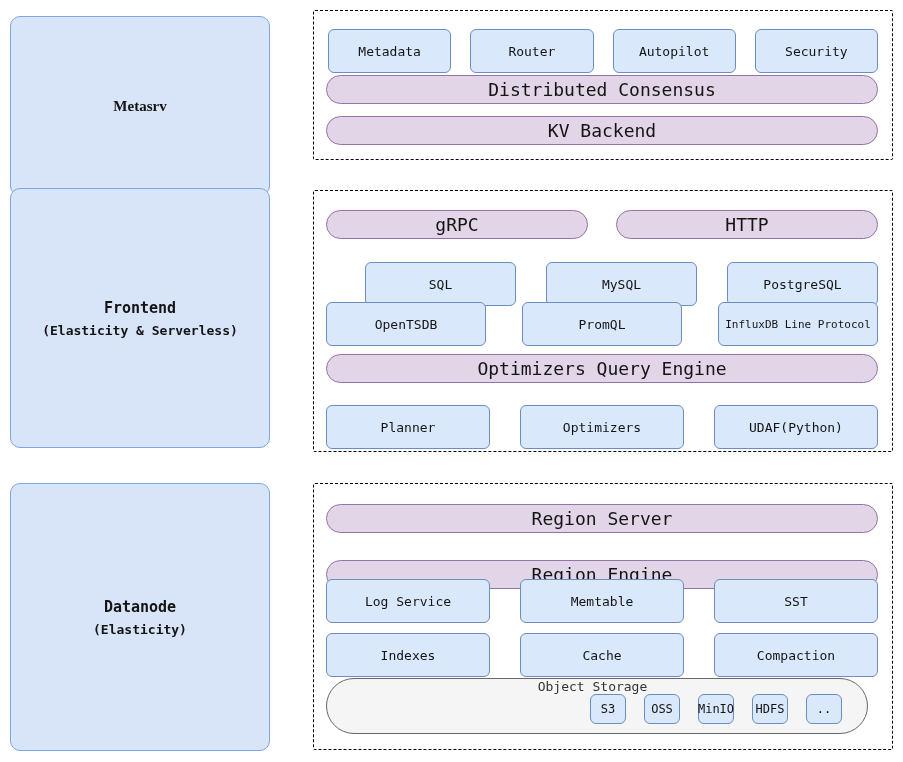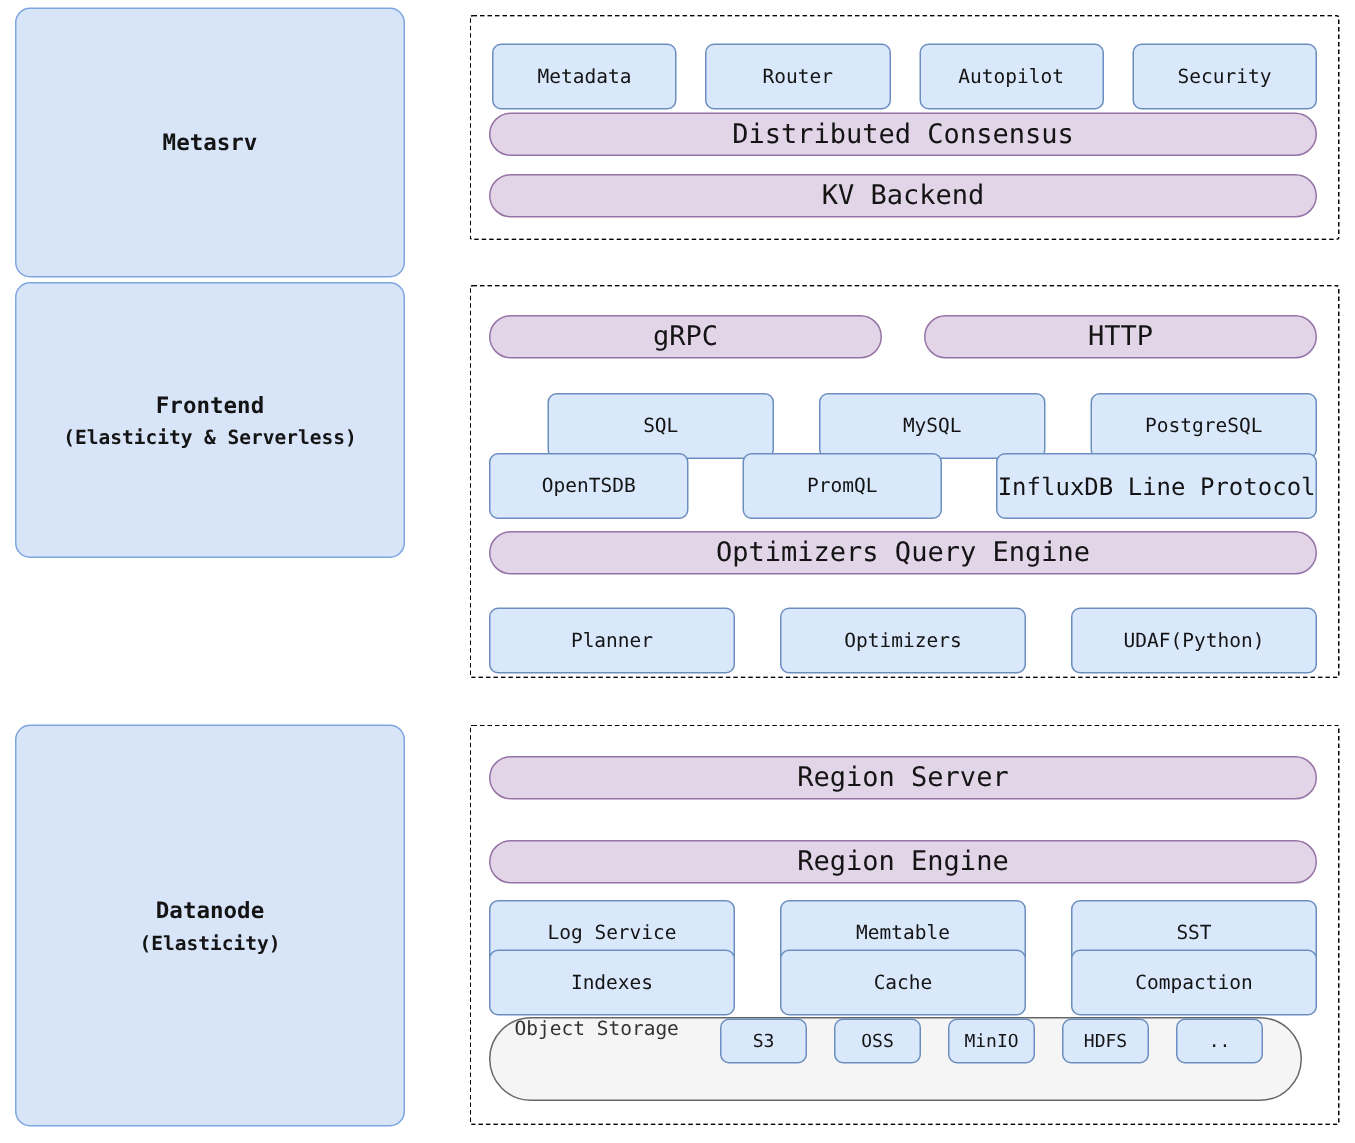--- a/index.html
+++ b/index.html
@@ -21,22 +21,22 @@
     width: 260px;
     background: #d8e4f8;
     border: 1px solid #7ea6e0;
     border-radius: 10px;
     display: flex;
     flex-direction: column;
     align-items: center;
     justify-content: center;
     gap: 6px;
   }
-  .node-metasrv  { top: 5px;  height: 180px; }
-  .node-frontend { top: 188px; height: 184px; }
+  .node-metasrv  { top: 16px;  height: 180px; font-family: Liberation Serif, serif; }
+  .node-frontend { top: 188px; height: 260px; }
   .node-datanode { top: 483px; height: 268px; }
   .node-title    { font-size: 15px; font-weight: bold; }
   .node-subtitle { font-size: 13px; font-weight: bold; }
 
   
   .panel {
     position: absolute;
     left: 313px;
     width: 580px;
     border: 1px dashed #000000;
@@ -60,21 +60,21 @@
     height: 44px;
     background: #dae8fc;
     border: 1px solid #6c8ebf;
     border-radius: 6px;
     display: flex;
     align-items: center;
     justify-content: center;
     font-size: 13px;
     white-space: nowrap;
   }
-  .box.small-text { font-size: 16px; }
+  .box.small-text { font-size: 11px; }
   .pill {
     height: 29px;
     background: #e1d5e7;
     border: 1px solid #9673a6;
     border-radius: 15px;
     display: flex;
     align-items: center;
     justify-content: center;
     font-size: 18px;
     white-space: nowrap;
@@ -90,38 +90,40 @@
   
   .p2-rpc    { top: 19px;  gap: 28px; }
   .p2-proto1 { top: 71px; padding-left: 39px; }
   .p2-proto2 { top: 111px; gap: 36px; }
   .p2-dqe    { top: 163px; }
   .p2-engine { top: 214px; }
 
   
   .p3-rs   { top: 20px; }
   .p3-re   { top: 76px; }
-  .p3-row1 { top: 116px; justify-content: space-between; }
+  .p3-row1 { top: 95px; justify-content: space-between; }
   .p3-row2 { top: 149px; }
   .object-storage {
     position: absolute;
     top: 194px;
     left: 12px;
     right: 24px;
     height: 56px;
     background: #f5f5f5;
     border: 1px solid #666666;
     border-radius: 28px;
     display: flex;
+    align-items: center;
     padding: 0 25px 0 16px;
+    flex-direction: column;
   }
   .os-label { font-size: 13px; color: #333333; white-space: nowrap; }
   .os-boxes { margin-left: auto; display: flex; gap: 18px; }
   .os-box {
-    width: 58px;
+    width: 36px;
     height: 30px;
     background: #dae8fc;
     border: 1px solid #6c8ebf;
     border-radius: 6px;
     display: flex;
     align-items: center;
     justify-content: center;
     font-size: 12px;
   }
 </style>

